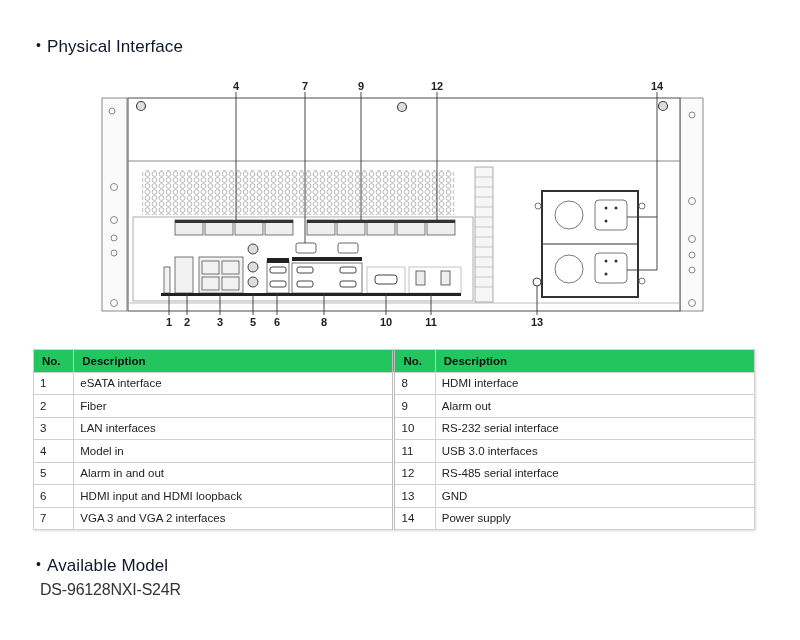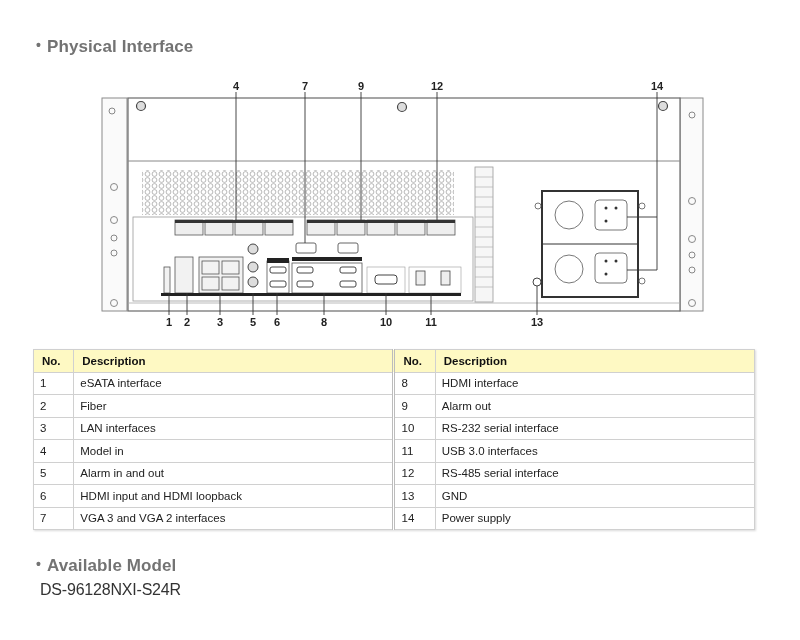--- a/index.html
+++ b/index.html
@@ -1,21 +1,21 @@
 <!DOCTYPE html>
 <html><head>
   <meta charset="utf-8">
   <style>
     html, body { margin: 0; padding: 0; }
     body {
       width: 800px; height: 640px; background: #ffffff; position: relative; overflow: hidden;
       font-family: "Liberation Sans", "DejaVu Sans", sans-serif; color: #1a1a1a;
     }
     .section-title {
-      position: absolute; left: 36px; font-size: 17px; font-weight: bold; color: #737373;
+      position: absolute; left: 36px; font-size: 17px; font-weight: normal; color: #0f172a;
       letter-spacing: 0.1px;
       text-align: center;
     }
     .section-title .bullet { display: inline-block; margin-right: 6px; font-size: 14px; position: relative; top: -2px; }
     #title-physical { top: 37px; }
     #title-model { top: 556px; }
     .model-text { position: absolute; left: 40px; top: 581px; font-size: 16px; color: #333; letter-spacing: -0.2px; }
 
     
     .diagram { position: absolute; left: 95px; top: 75px; width: 615px; height: 260px; }
@@ -24,21 +24,21 @@
     
     .spec-table {
       position: absolute; left: 33px; top: 349px; width: 722px;
       border-collapse: collapse; font-size: 11.5px;
       box-shadow: 1px 1px 2px rgba(0,0,0,0.15);
     }
     .spec-table th, .spec-table td {
       border: 1px solid #d0d0d0; padding: 0 6px; height: 21.5px; text-align: left; white-space: nowrap;
       color: #222;
     }
-    .spec-table thead th { background: #fef9c3; font-weight: bold; color: #111; padding-left: 8px; }
+    .spec-table thead th { background: #22c55e; font-weight: bold; color: #111; padding-left: 8px; }
     .spec-table td.no, .spec-table th.no { width: 25px; }
     .spec-table td.desc, .spec-table th.desc { width: 302px; }
     .spec-table .divider { border-left: 3px double #bcbcbc; }
   </style>
 </head>
 <body>
 
 <div class="section-title" id="title-physical">
   <span class="bullet">•</span><span>Physical Interface</span>
 </div>

